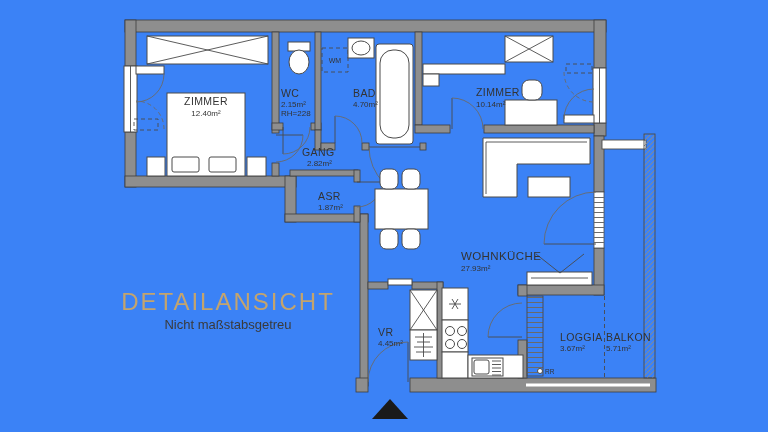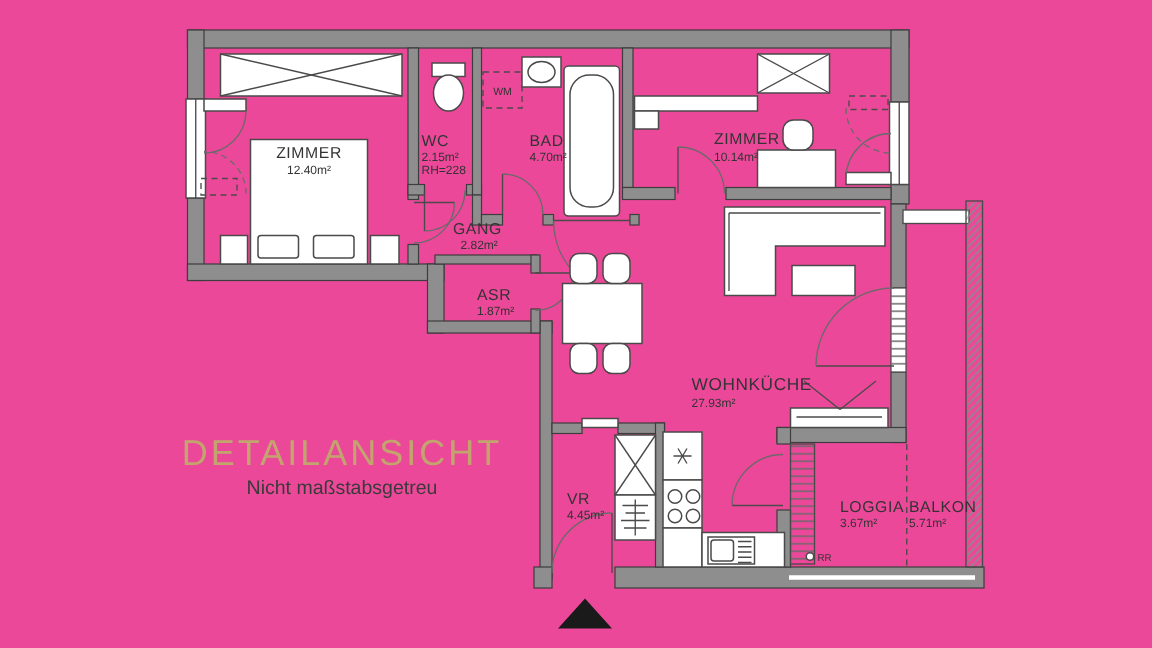--- a/index.html
+++ b/index.html
@@ -1,16 +1,16 @@
 <!DOCTYPE html>
 <html><head>
 <meta charset="utf-8">
 <style>
   html,body{margin:0;padding:0;background:#ffffff;}
-  .stage{position:relative;width:768px;height:432px;background:#ec4899;overflow:hidden;
+  .stage{position:relative;width:768px;height:432px;background:#3b82f6;overflow:hidden;
          font-family:"Liberation Sans",sans-serif;}
   svg{position:absolute;left:0;top:0;}
   .wall{fill:#8e8e8e;stroke:#3d3d3d;stroke-width:0.8;}
   .furn{fill:#ffffff;stroke:#4a4a4a;stroke-width:1;}
   .thin{stroke:#4a4a4a;stroke-width:0.9;fill:none;}
   .arc{stroke:#6a6a6a;stroke-width:0.9;fill:none;}
   .dash{stroke-dasharray:4 3;}
   .lbl{font-family:"Liberation Sans",sans-serif;font-size:10.5px;fill:#333;letter-spacing:0.4px;}
   .area{font-family:"Liberation Sans",sans-serif;font-size:8px;fill:#333;}
   .tiny{font-family:"Liberation Sans",sans-serif;font-size:6.5px;fill:#333;}

